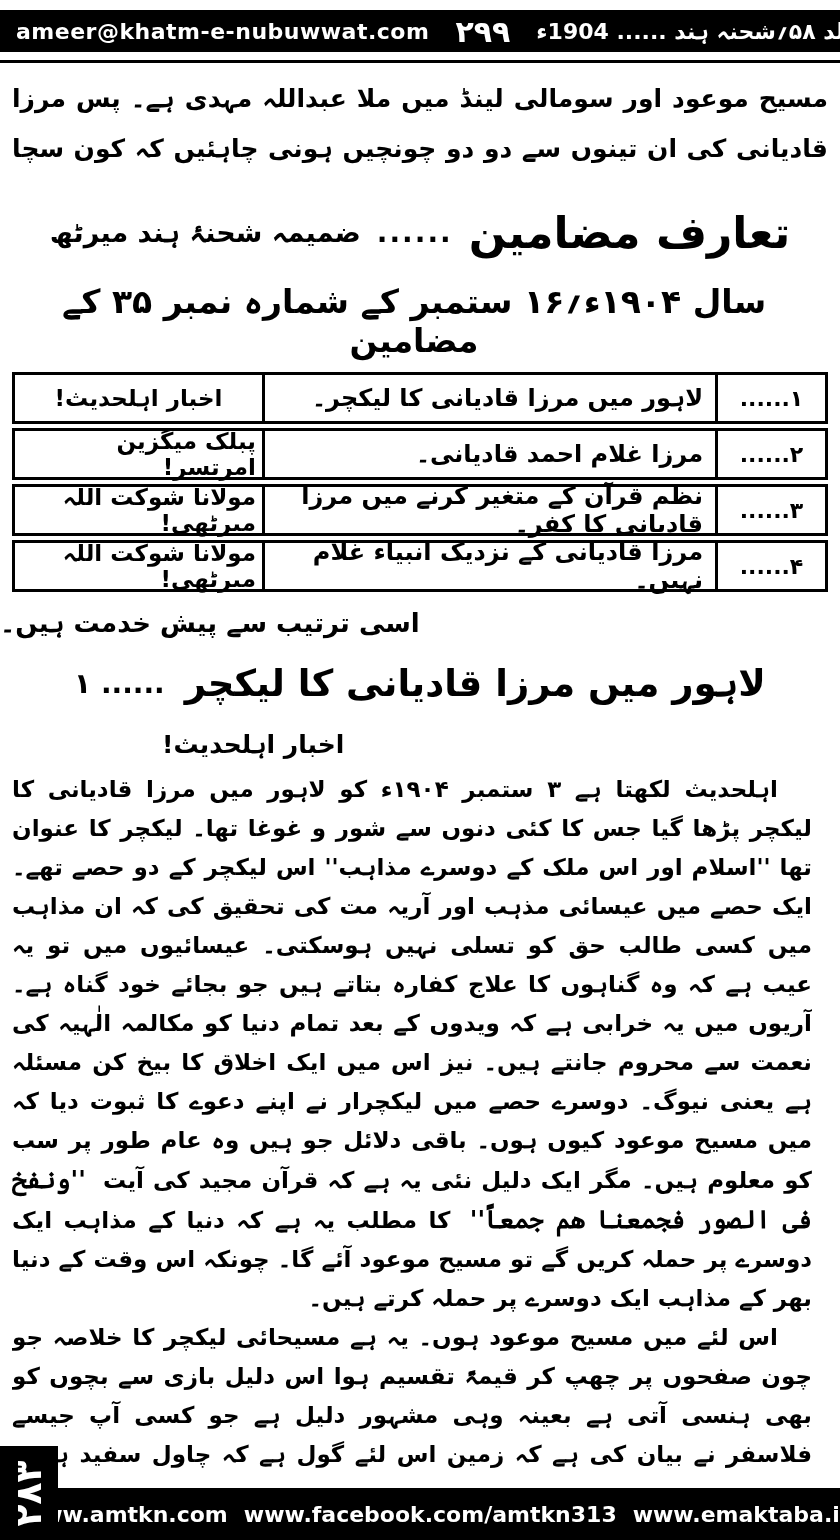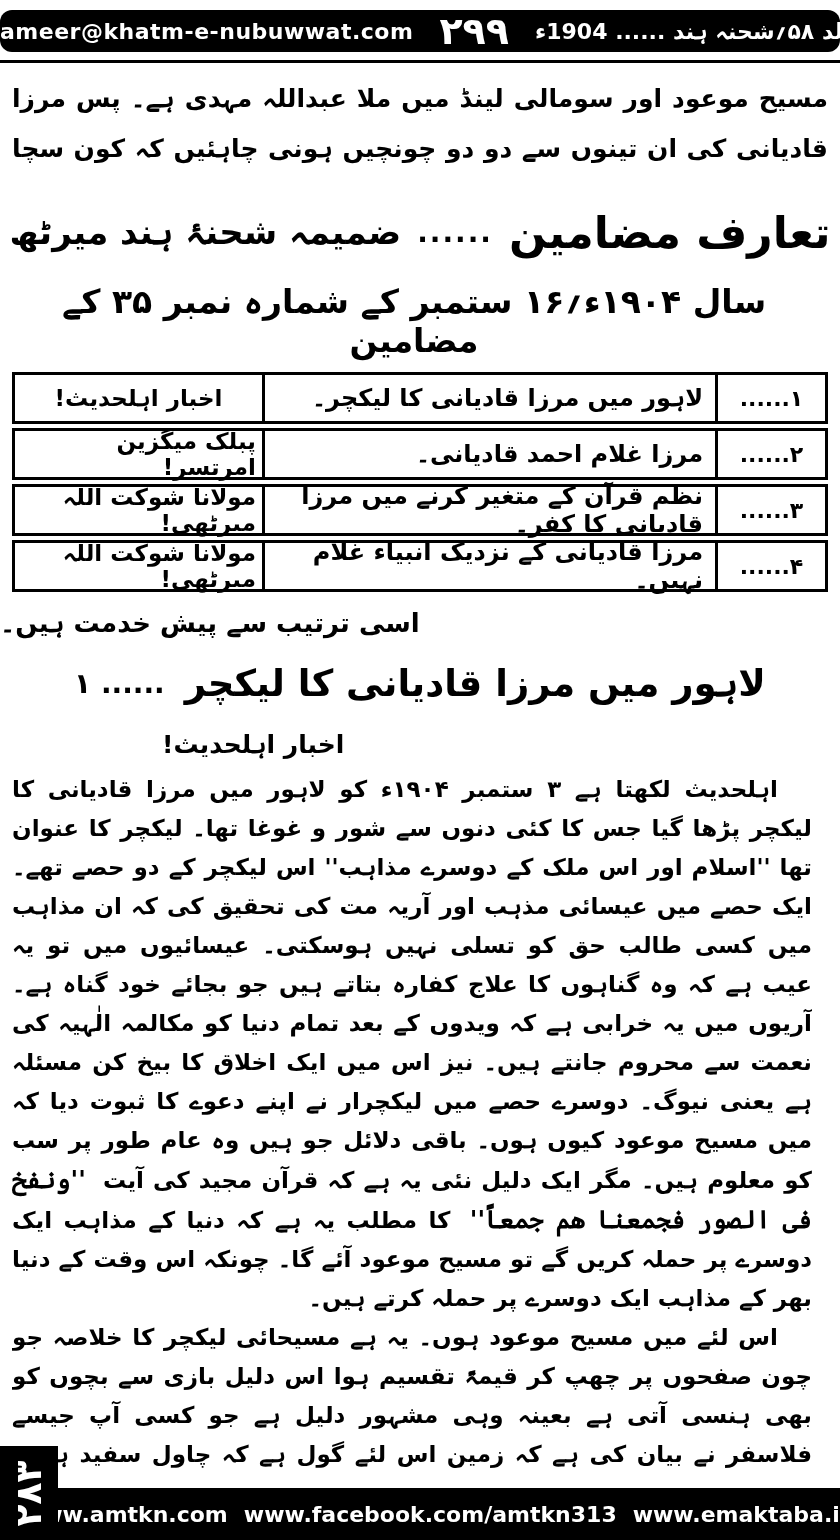--- a/index.html
+++ b/index.html
@@ -7,42 +7,42 @@
   body { font-family:"DejaVu Sans", sans-serif; }
   .page {
     position:relative; width:840px; height:1540px;
     background:#ffffff; color:#000; overflow:hidden;
   }
 
   
   .topbar {
     position:absolute; top:10px; left:0; right:0; height:42px;
     background:#000; color:#fff;
-    display:flex; align-items:center; padding:0 0; gap:26px;border-radius:12px;
+    display:flex; align-items:center; padding:0 16px; gap:26px;
   }
   .topbar .email { font-size:22px; font-weight:bold; letter-spacing:.5px; white-space:nowrap; }
-  .topbar .pnum  { font-size:38px; font-weight:bold; }
+  .topbar .pnum  { font-size:30px; font-weight:bold; }
   .topbar .vol   { font-size:22px; font-weight:bold; white-space:nowrap; }
 
   .rule { position:absolute; top:60px; left:0; right:0; border-top:3px solid #000; }
 
   .intro {
     position:absolute; top:74px; left:12px; right:12px; height:114px; overflow:hidden;
     font-size:25px; font-weight:bold; line-height:50px;
     text-align:justify; direction:rtl;
   }
 
   .h1 {
     position:absolute; top:192px; left:0; right:0; height:80px;
     display:flex; align-items:center; justify-content:center; gap:16px;
     direction:rtl; font-weight:bold;
   }
   .h1-right { font-size:44px; }
   .h1-dots  { font-size:28px; letter-spacing:2px; }
-  .h1-left  { font-size:34px;text-align:right; }
+  .h1-left  { font-size:27px;text-align:right; }
 
   .h2 {
     position:absolute; top:282px; left:0; right:12px; height:60px;
     text-align:center; direction:rtl;
     font-size:33px; font-weight:bold;
   }
 
   
   .articles { position:absolute; top:372px; left:12px; right:12px; direction:rtl; }
   .arow {

